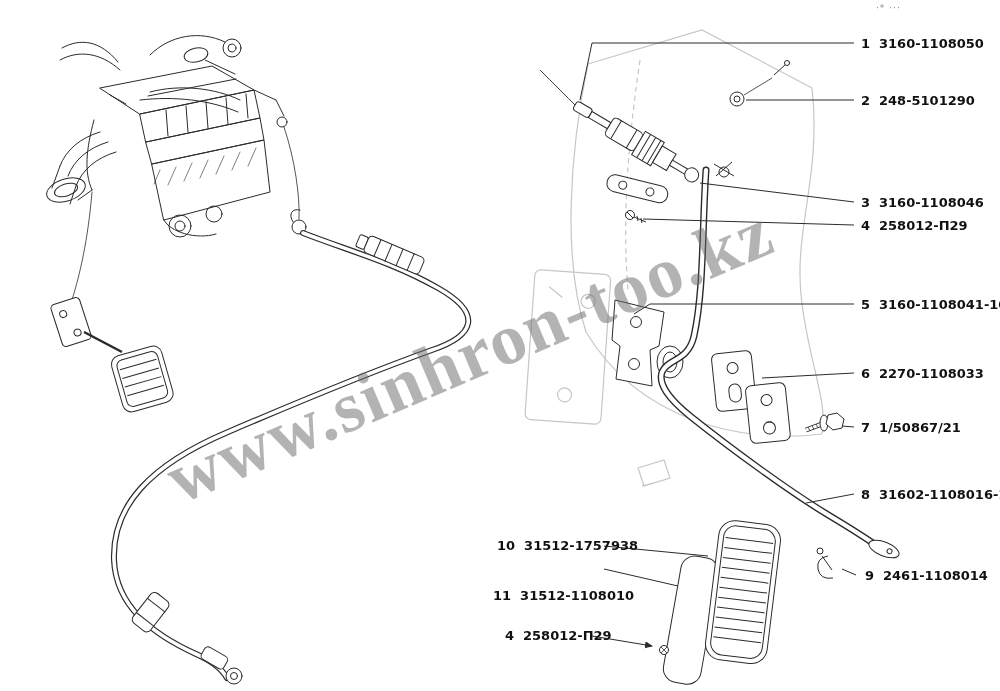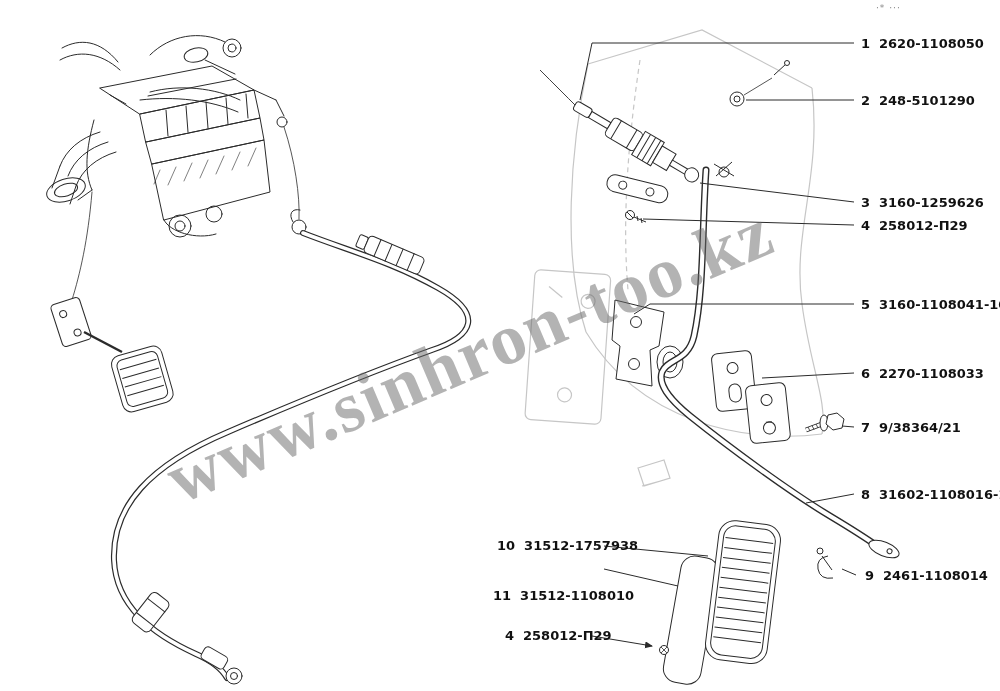--- a/index.html
+++ b/index.html
@@ -260,45 +260,45 @@
     <line x1="604" y1="569" x2="678" y2="586"></line>
     <line x1="592" y1="636" x2="652" y2="646" marker-end="url(#arw)"></line>
   </g>
 </svg>
 
 <div id="watermark">www.sinhron-too.kz</div>
 <div id="corner-mark">·* ···</div>
 
 <div class="callout" style="left:856px;top:36px">
   <span class="num">1</span>
-  <span class="part">2620-1108050</span>
+  <span class="part">3160-1108050</span>
 </div>
 <div class="callout" style="left:856px;top:93px">
   <span class="num">2</span>
   <span class="part">248-5101290</span>
 </div>
 <div class="callout" style="left:856px;top:195px">
   <span class="num">3</span>
-  <span class="part">3160-1259626</span>
+  <span class="part">3160-1108046</span>
 </div>
 <div class="callout" style="left:856px;top:218px">
   <span class="num">4</span>
   <span class="part">258012-П29</span>
 </div>
 <div class="callout" style="left:856px;top:297px">
   <span class="num">5</span>
   <span class="part">3160-1108041-10</span>
 </div>
 <div class="callout" style="left:856px;top:366px">
   <span class="num">6</span>
   <span class="part">2270-1108033</span>
 </div>
 <div class="callout" style="left:856px;top:420px">
   <span class="num">7</span>
-  <span class="part">9/38364/21</span>
+  <span class="part">1/50867/21</span>
 </div>
 <div class="callout" style="left:856px;top:487px">
   <span class="num">8</span>
   <span class="part">31602-1108016-1</span>
 </div>
 <div class="callout" style="left:860px;top:568px">
   <span class="num">9</span>
   <span class="part">2461-1108014</span>
 </div>
 <div class="callout" style="left:497px;top:538px">

